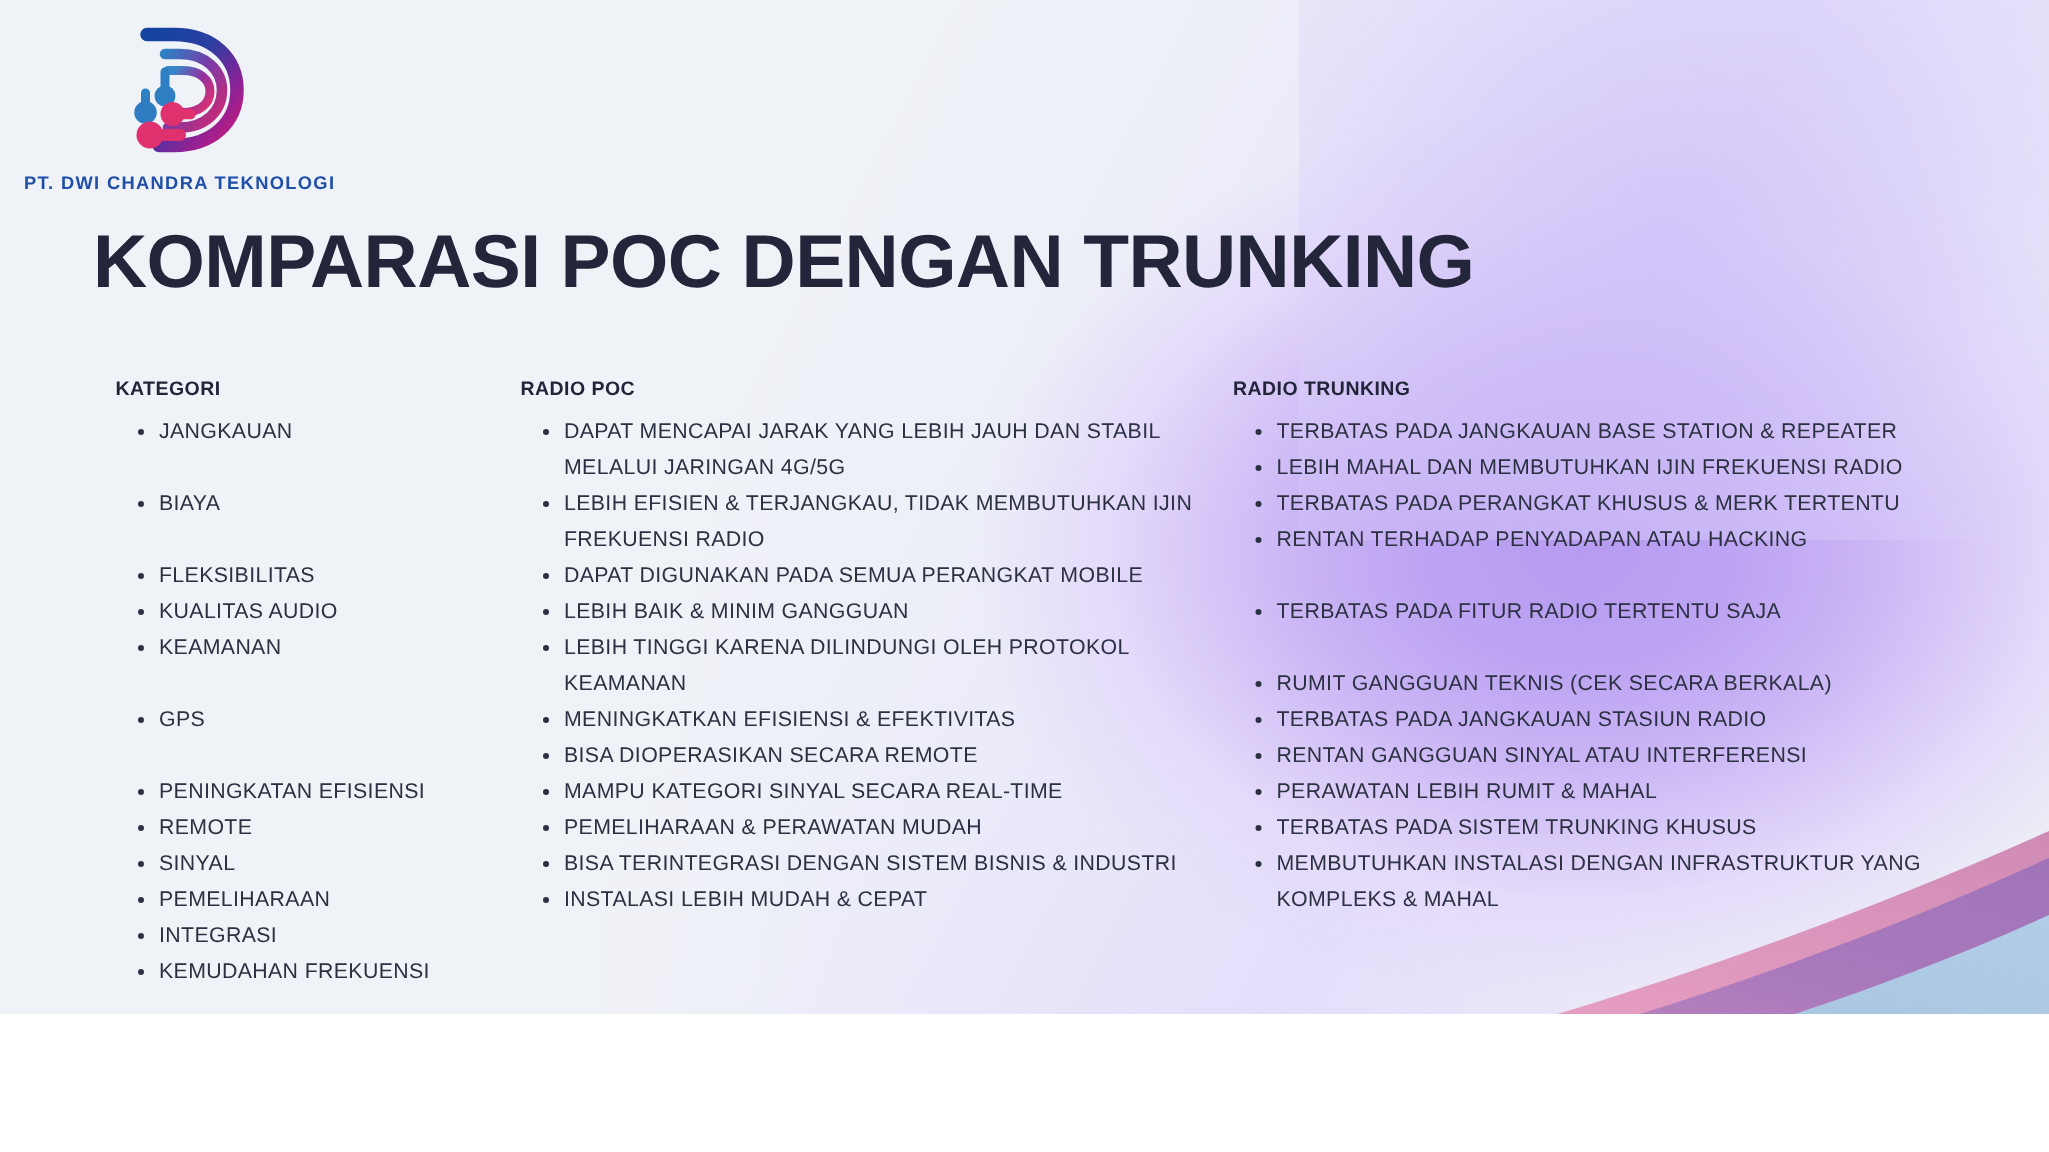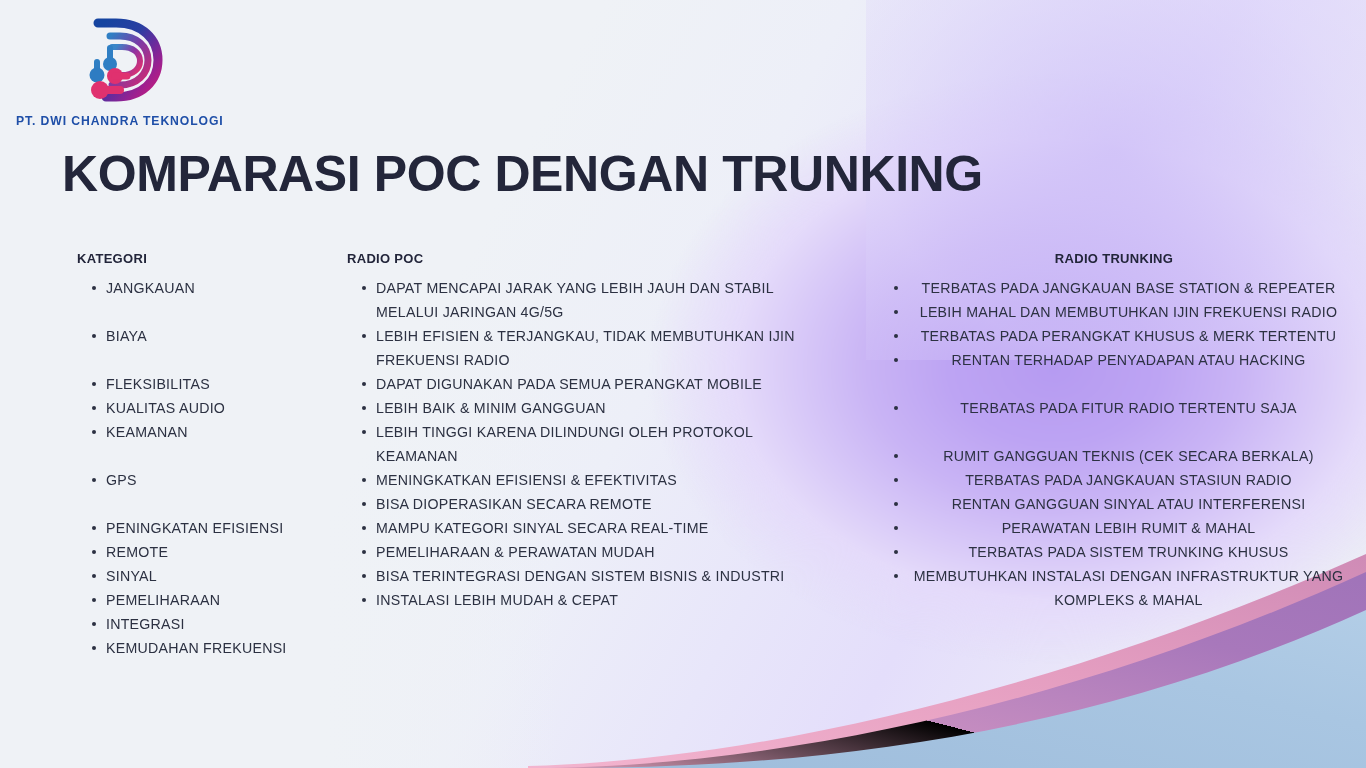--- a/index.html
+++ b/index.html
@@ -8,21 +8,21 @@
   html, body {
     width: 1366px;
     height: 768px;
     overflow: hidden;
     font-family: "Liberation Sans", sans-serif;
   }
 
   #slide {
     position: relative;
     width: 1366px;
-    height: 768px;
+    height: 676px;
     background: #eef2f6;
     overflow: hidden;
   }
 
   
   .bg-base {
     position: absolute;
     inset: 0;
     background:
       linear-gradient(118deg,
@@ -117,21 +117,21 @@
     left: 0;
     top: 248px;
     width: 1366px;
   }
   .col {
     position: absolute;
     top: 0;
   }
   .col-kategori { left: 77px;  width: 262px; }
   .col-poc      { left: 347px; width: 470px; }
-  .col-trunking { left: 879px; width: 470px; text-align: center; }
+  .col-trunking { left: 822px; width: 470px; }
 
   .col-head {
     font-size: 13px;
     font-weight: bold;
     letter-spacing: 0.3px;
     color: #22253a;
     margin-bottom: 0;
     line-height: 22px;
   }
 

